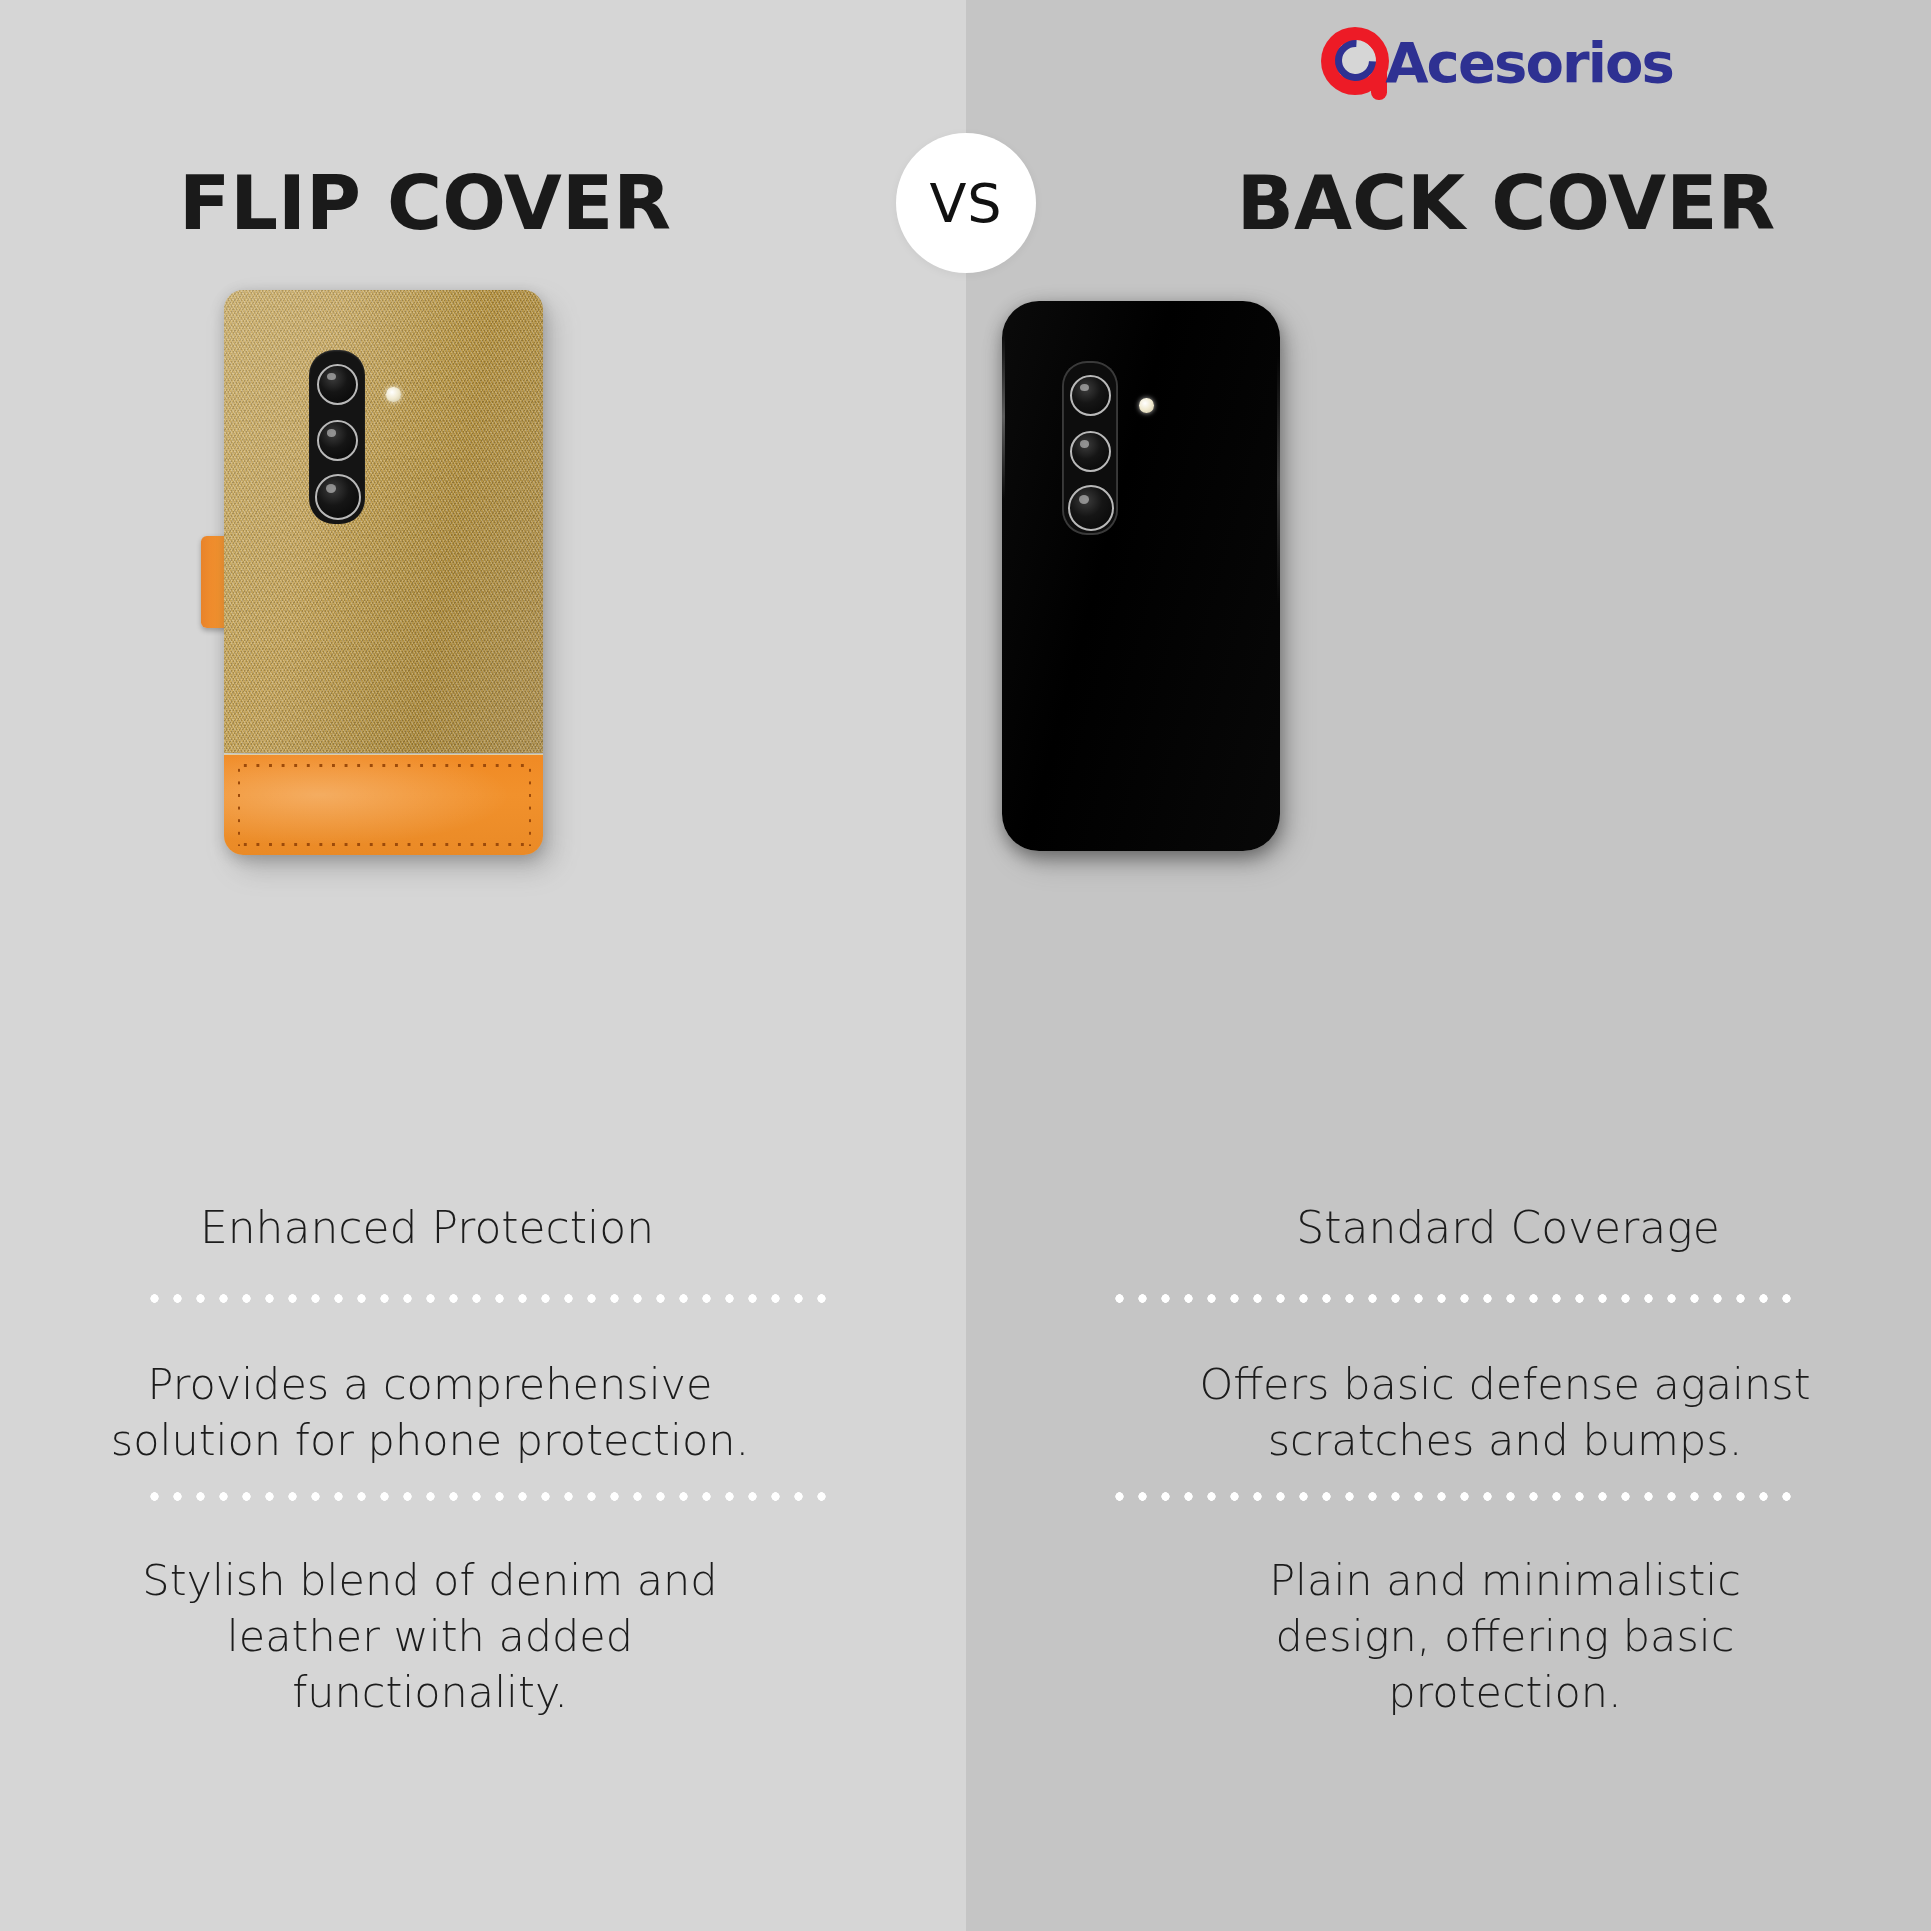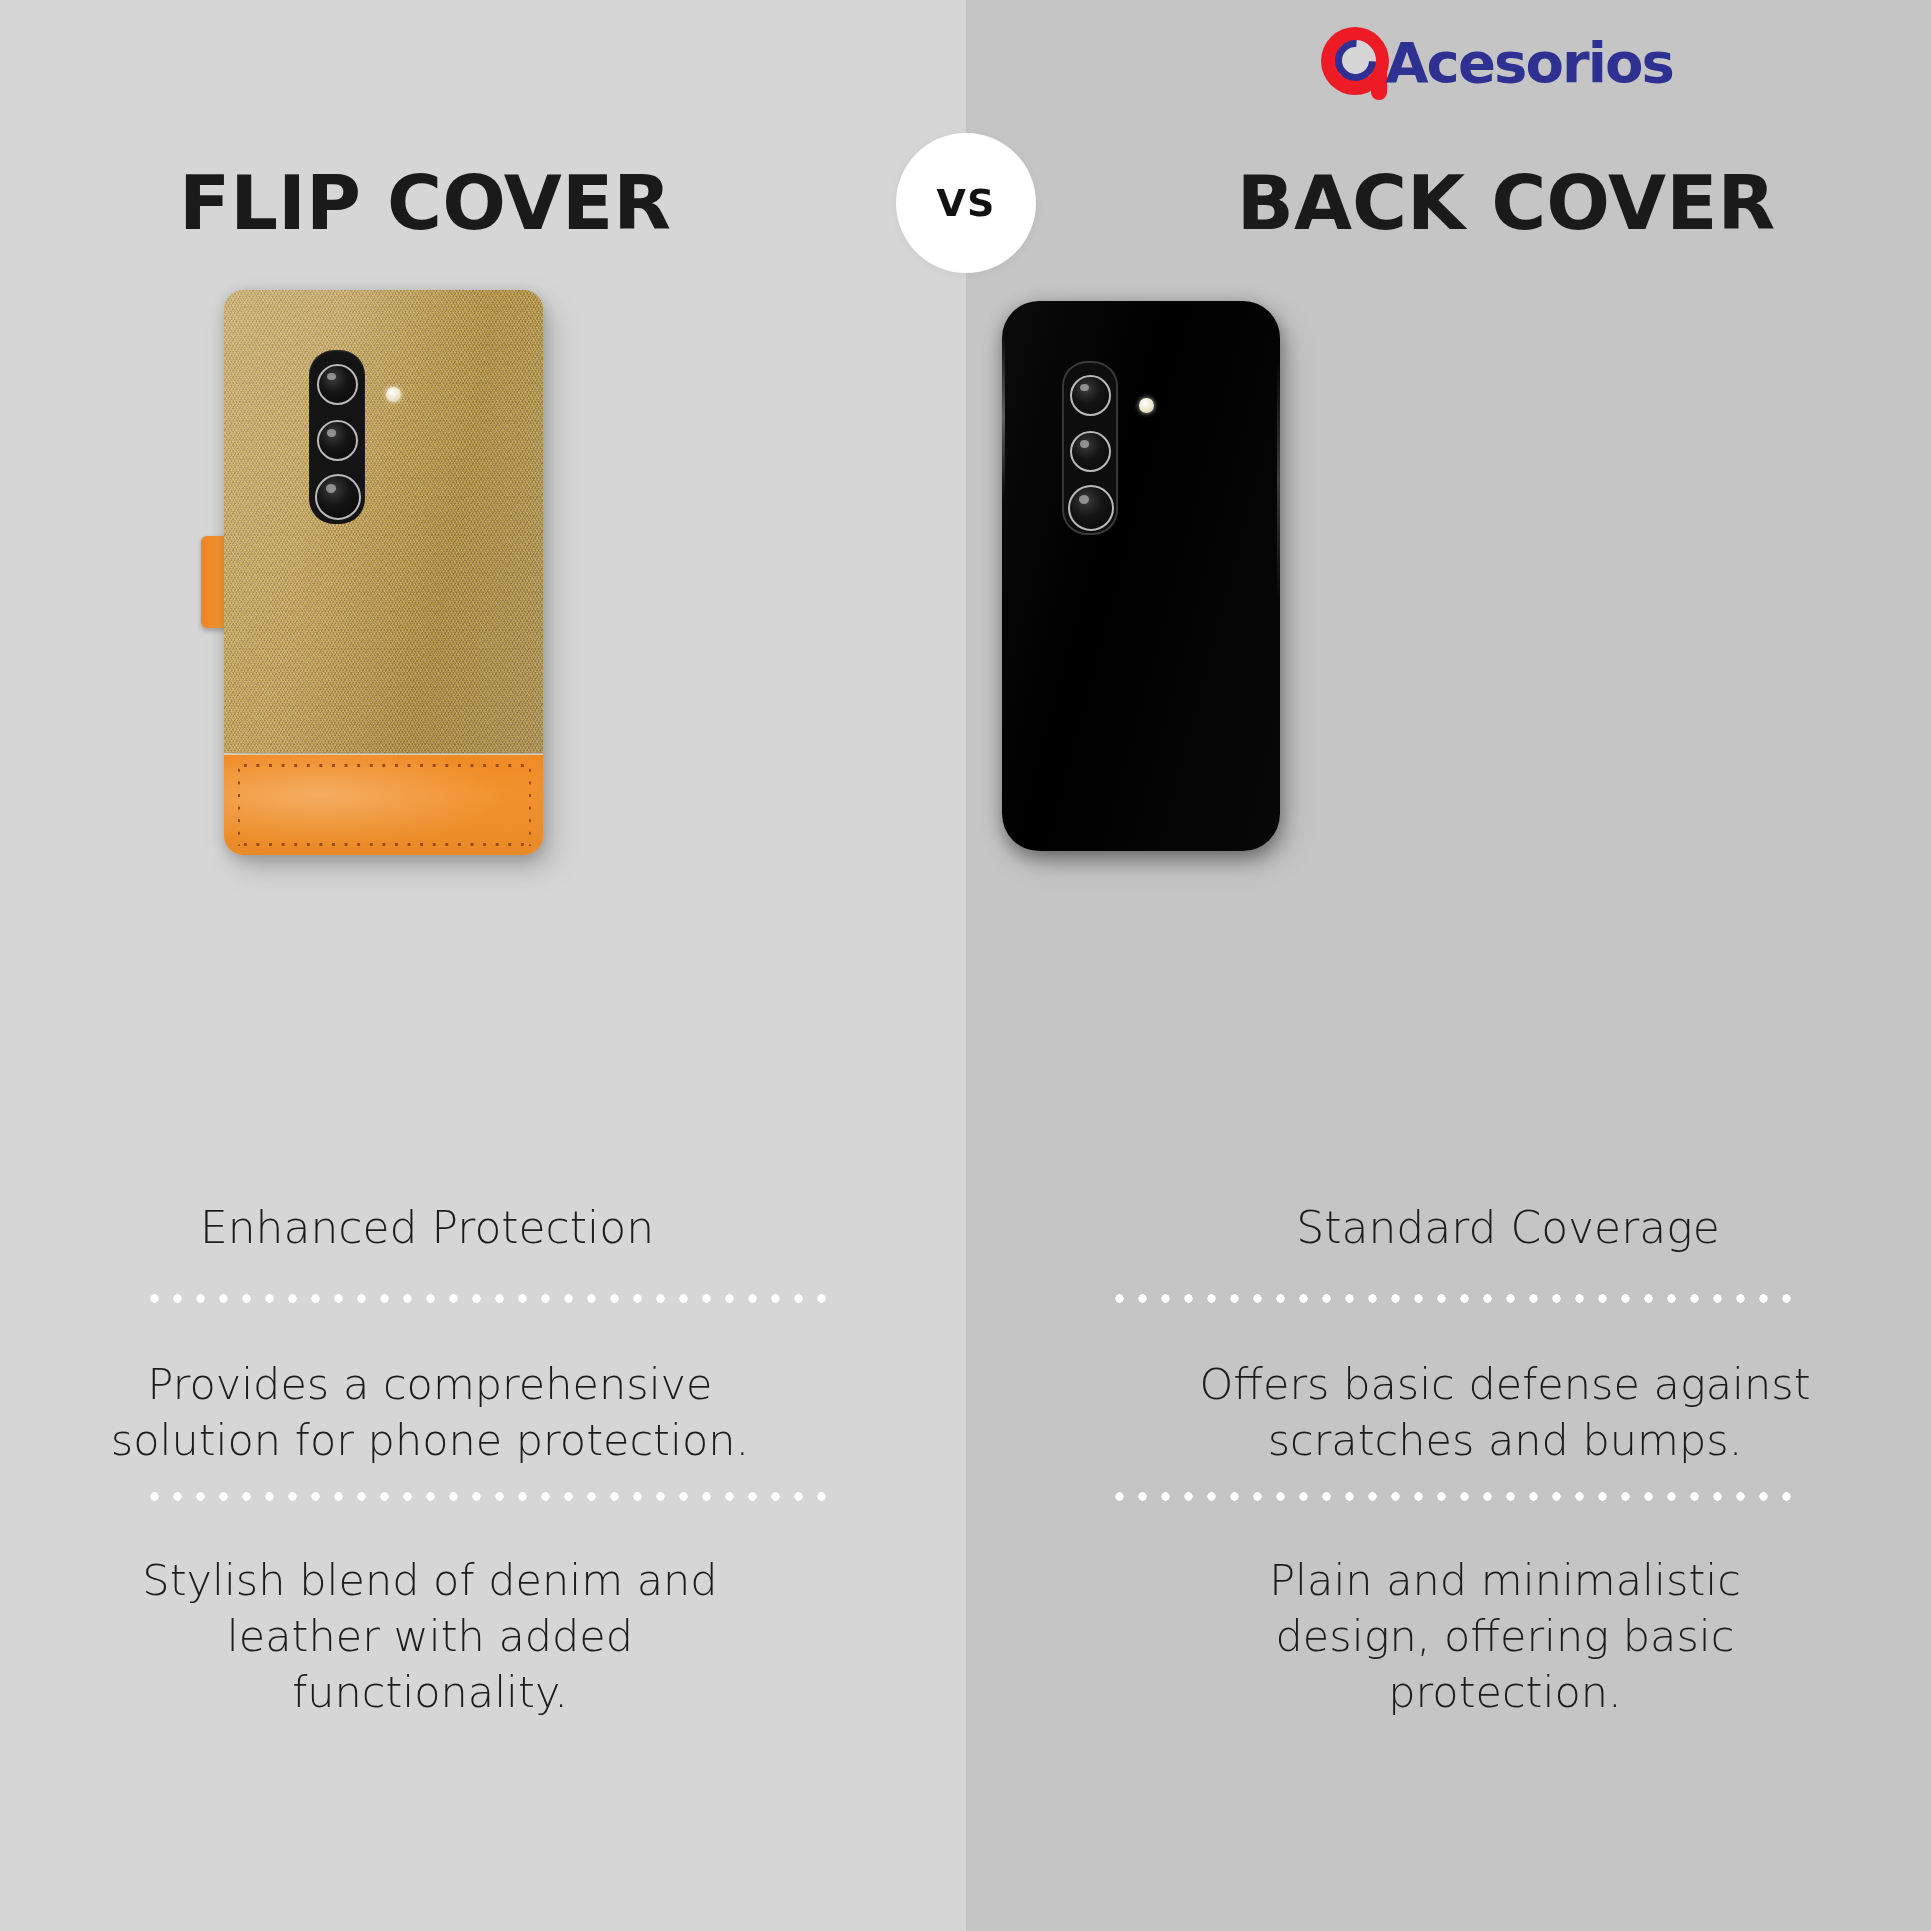--- a/index.html
+++ b/index.html
@@ -93,22 +93,22 @@
     transform:translate(-50%,-50%);
     width:140px; height:140px;
     border-radius:50%;
     background:#ffffff;
     display:flex; align-items:center; justify-content:center;
     z-index:30;
     box-shadow:0 1.9px 9.7px rgba(0,0,0,0.05);
   }
   .vs-badge span {
     font-family:"DejaVu Sans", sans-serif;
-    font-size:38px;
-    font-weight:700;
+    font-size:54px;
+    font-weight:400;
     color:#111;
     letter-spacing:1px;
   }
 
   
   .flip-wrap {
     position:absolute;
     left:224px; top:290px;
     width:319px; height:565px;
     z-index:10;

